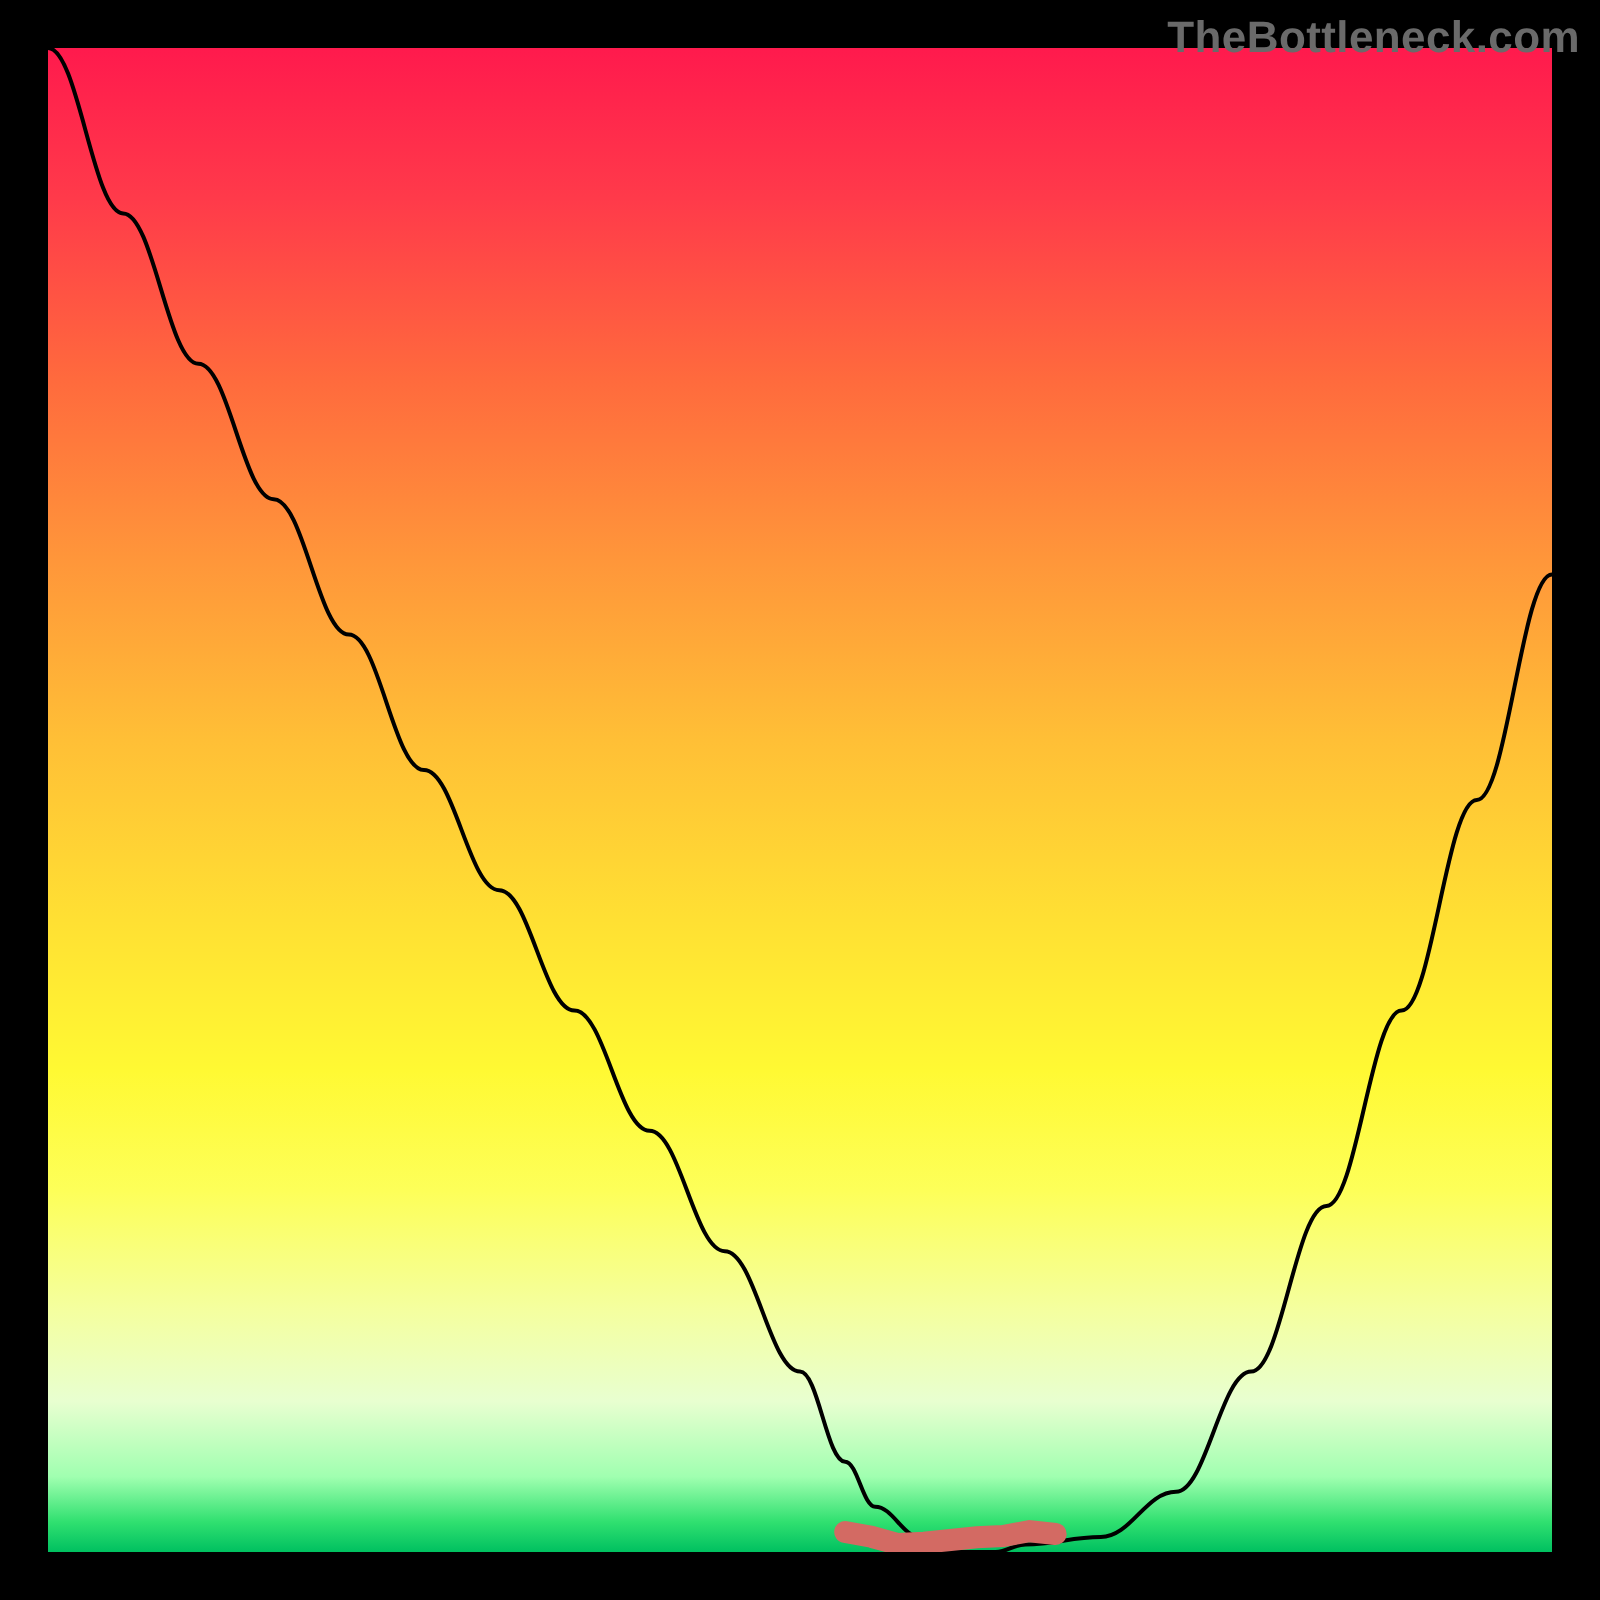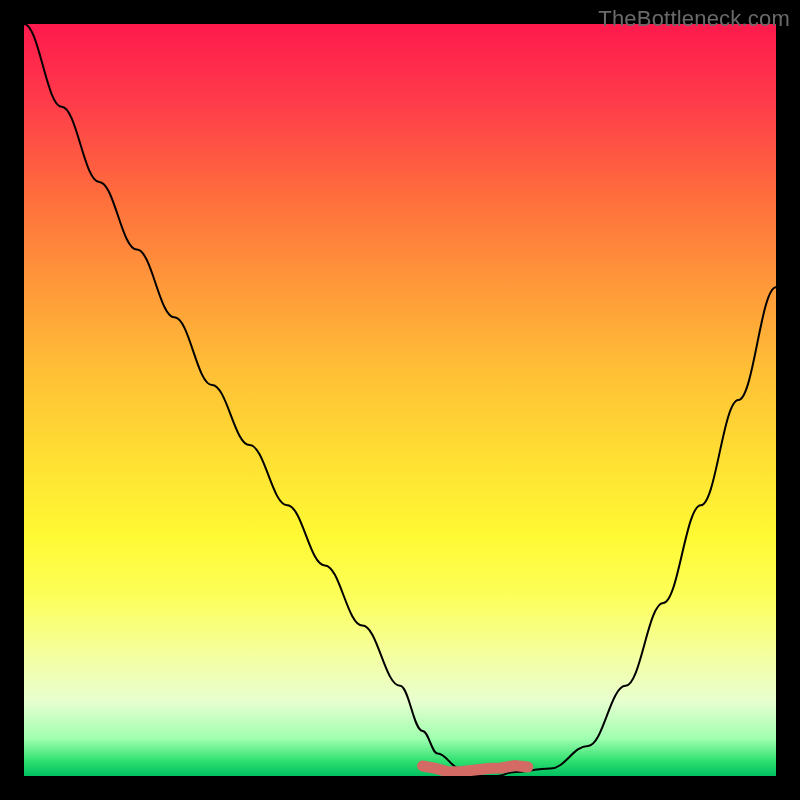--- a/index.html
+++ b/index.html
@@ -1,17 +1,17 @@
 <!DOCTYPE html>
 <html><head>
 <meta charset="utf-8">
 <style>
   * { margin: 0; padding: 0; box-sizing: border-box; }
   body { width: 800px; height: 800px; background: #000; position: relative; font-family: Arial, sans-serif; }
-  .watermark { position: absolute; top: 6px; right: 10px; color: #6a6a6a; font-size: 22px; font-weight: normal; z-index: 10; letter-spacing: 0.2px; }
+  .watermark { position: absolute; top: 6px; right: 10px; color: #6a6a6a; font-size: 22px; font-weight: bold; z-index: 10; letter-spacing: 0.2px; }
   .plot-area { position: absolute; left: 24px; top: 24px; width: 752px; height: 752px; background: linear-gradient(to bottom,
       #ff1a4d 0%,
       #ff3a4a 10%,
       #ff6a3d 22%,
       #ff963a 34%,
       #ffbf36 46%,
       #ffe033 58%,
       #fff933 68%,
       #fdff59 76%,
       #f4ffa0 84%,

